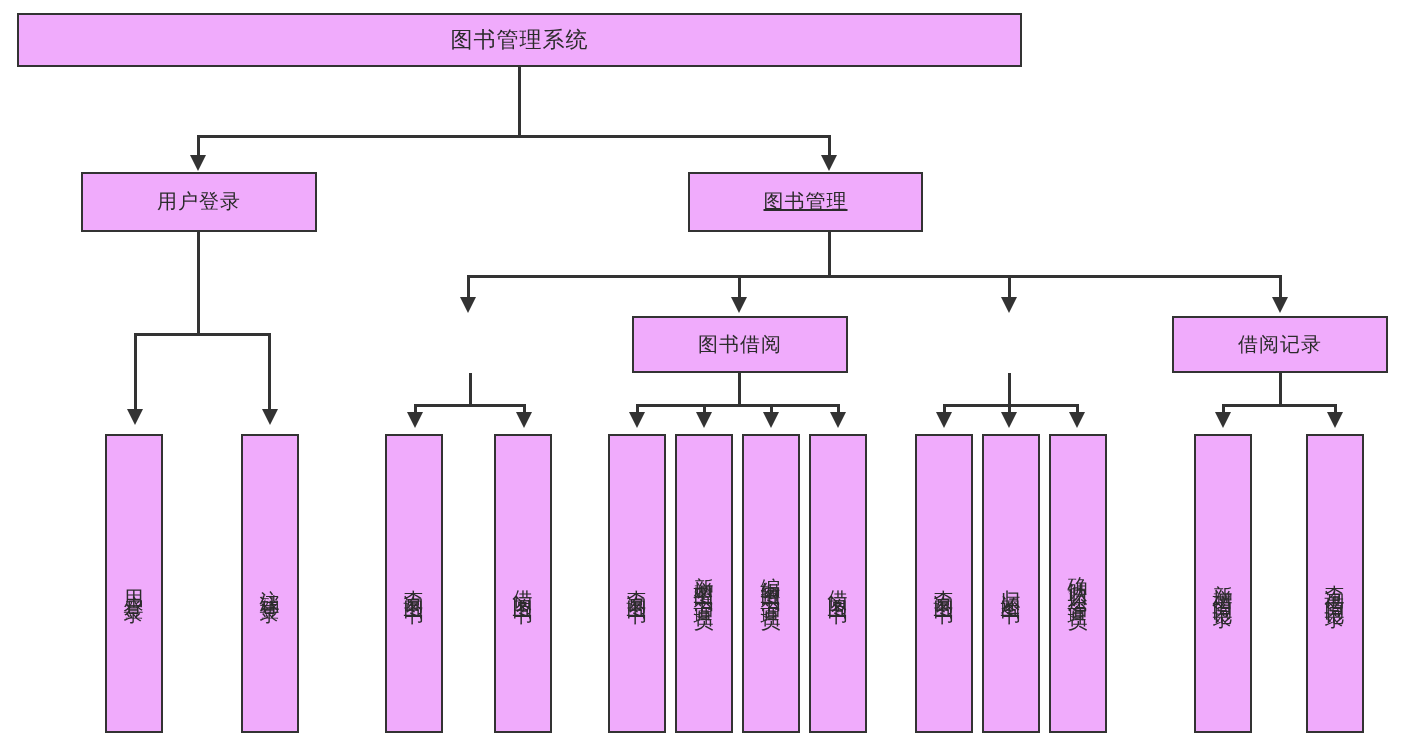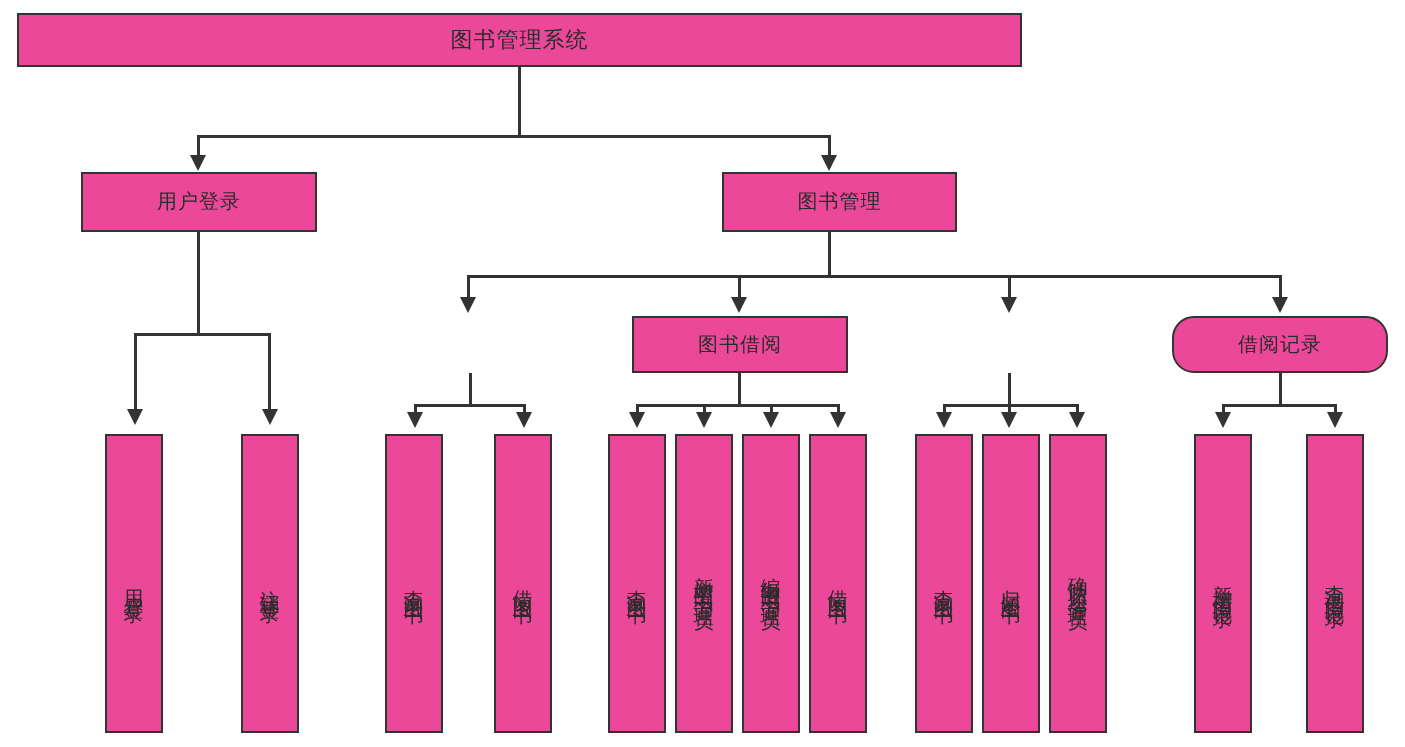--- a/index.html
+++ b/index.html
@@ -7,21 +7,21 @@
   body{
     font-family:"DejaVu Sans","Liberation Sans",sans-serif;
     width:1405px;height:747px;overflow:hidden;position:relative;
   }
   #diagram{position:absolute;left:0;top:0;width:1405px;height:747px;}
 
   
   .node{
     position:absolute;
     box-sizing:border-box;
-    background:#ec4899;
+    background:#f0abfc;
     border:2px solid #333333;
     display:flex;
     align-items:center;
     justify-content:center;
     color:#2b2b2b;
     z-index:3;
   }
   .node .lbl{
     display:block;
     text-align:center;
@@ -89,21 +89,21 @@
   <div class="ln h" style="left:197px;top:135px;width:634px;height:3px;"></div>
 
   <div class="ln v" style="left:197px;top:135px;width:3px;height:22px;"></div>
   <div class="ln v" style="left:828px;top:135px;width:3px;height:22px;"></div>
   <div class="arrow" style="left:190px;top:155px;"></div>
   <div class="arrow" style="left:821px;top:155px;"></div>
 
   <div class="node mid horiz" style="left:81px;top:172px;width:236px;height:60px;">
     <span class="lbl">用户登录</span>
   </div>
-  <div class="node mid horiz" style="left:722px;top:172px;width:235px;height:60px;">
+  <div class="node mid horiz" style="left:688px;top:172px;width:235px;height:60px;text-decoration:underline;">
     <span class="lbl">图书管理</span>
   </div>
 
   <div class="ln v" style="left:197px;top:232px;width:3px;height:103px;"></div>
   <div class="ln h" style="left:134px;top:333px;width:137px;height:3px;"></div>
   <div class="ln v" style="left:134px;top:333px;width:3px;height:78px;"></div>
   <div class="ln v" style="left:268px;top:333px;width:3px;height:78px;"></div>
   <div class="arrow" style="left:127px;top:409px;"></div>
   <div class="arrow" style="left:262px;top:409px;"></div>
 
@@ -114,21 +114,21 @@
   <div class="ln v" style="left:1008px;top:275px;width:3px;height:24px;"></div>
   <div class="ln v" style="left:1279px;top:275px;width:3px;height:24px;"></div>
   <div class="arrow" style="left:460px;top:297px;"></div>
   <div class="arrow" style="left:731px;top:297px;"></div>
   <div class="arrow" style="left:1001px;top:297px;"></div>
   <div class="arrow" style="left:1272px;top:297px;"></div>
 
   <div class="node mid horiz" style="left:632px;top:316px;width:216px;height:57px;">
     <span class="lbl">图书借阅</span>
   </div>
-  <div class="node mid horiz" style="left:1172px;top:316px;width:216px;height:57px;border-radius:22px;">
+  <div class="node mid horiz" style="left:1172px;top:316px;width:216px;height:57px;">
     <span class="lbl">借阅记录</span>
   </div>
 
   <div class="ln v" style="left:469px;top:373px;width:3px;height:33px;"></div>
   <div class="ln h" style="left:414px;top:404px;width:112px;height:3px;"></div>
   <div class="ln v" style="left:414px;top:404px;width:3px;height:10px;"></div>
   <div class="ln v" style="left:523px;top:404px;width:3px;height:10px;"></div>
   <div class="arrow" style="left:407px;top:412px;"></div>
   <div class="arrow" style="left:516px;top:412px;"></div>
 

